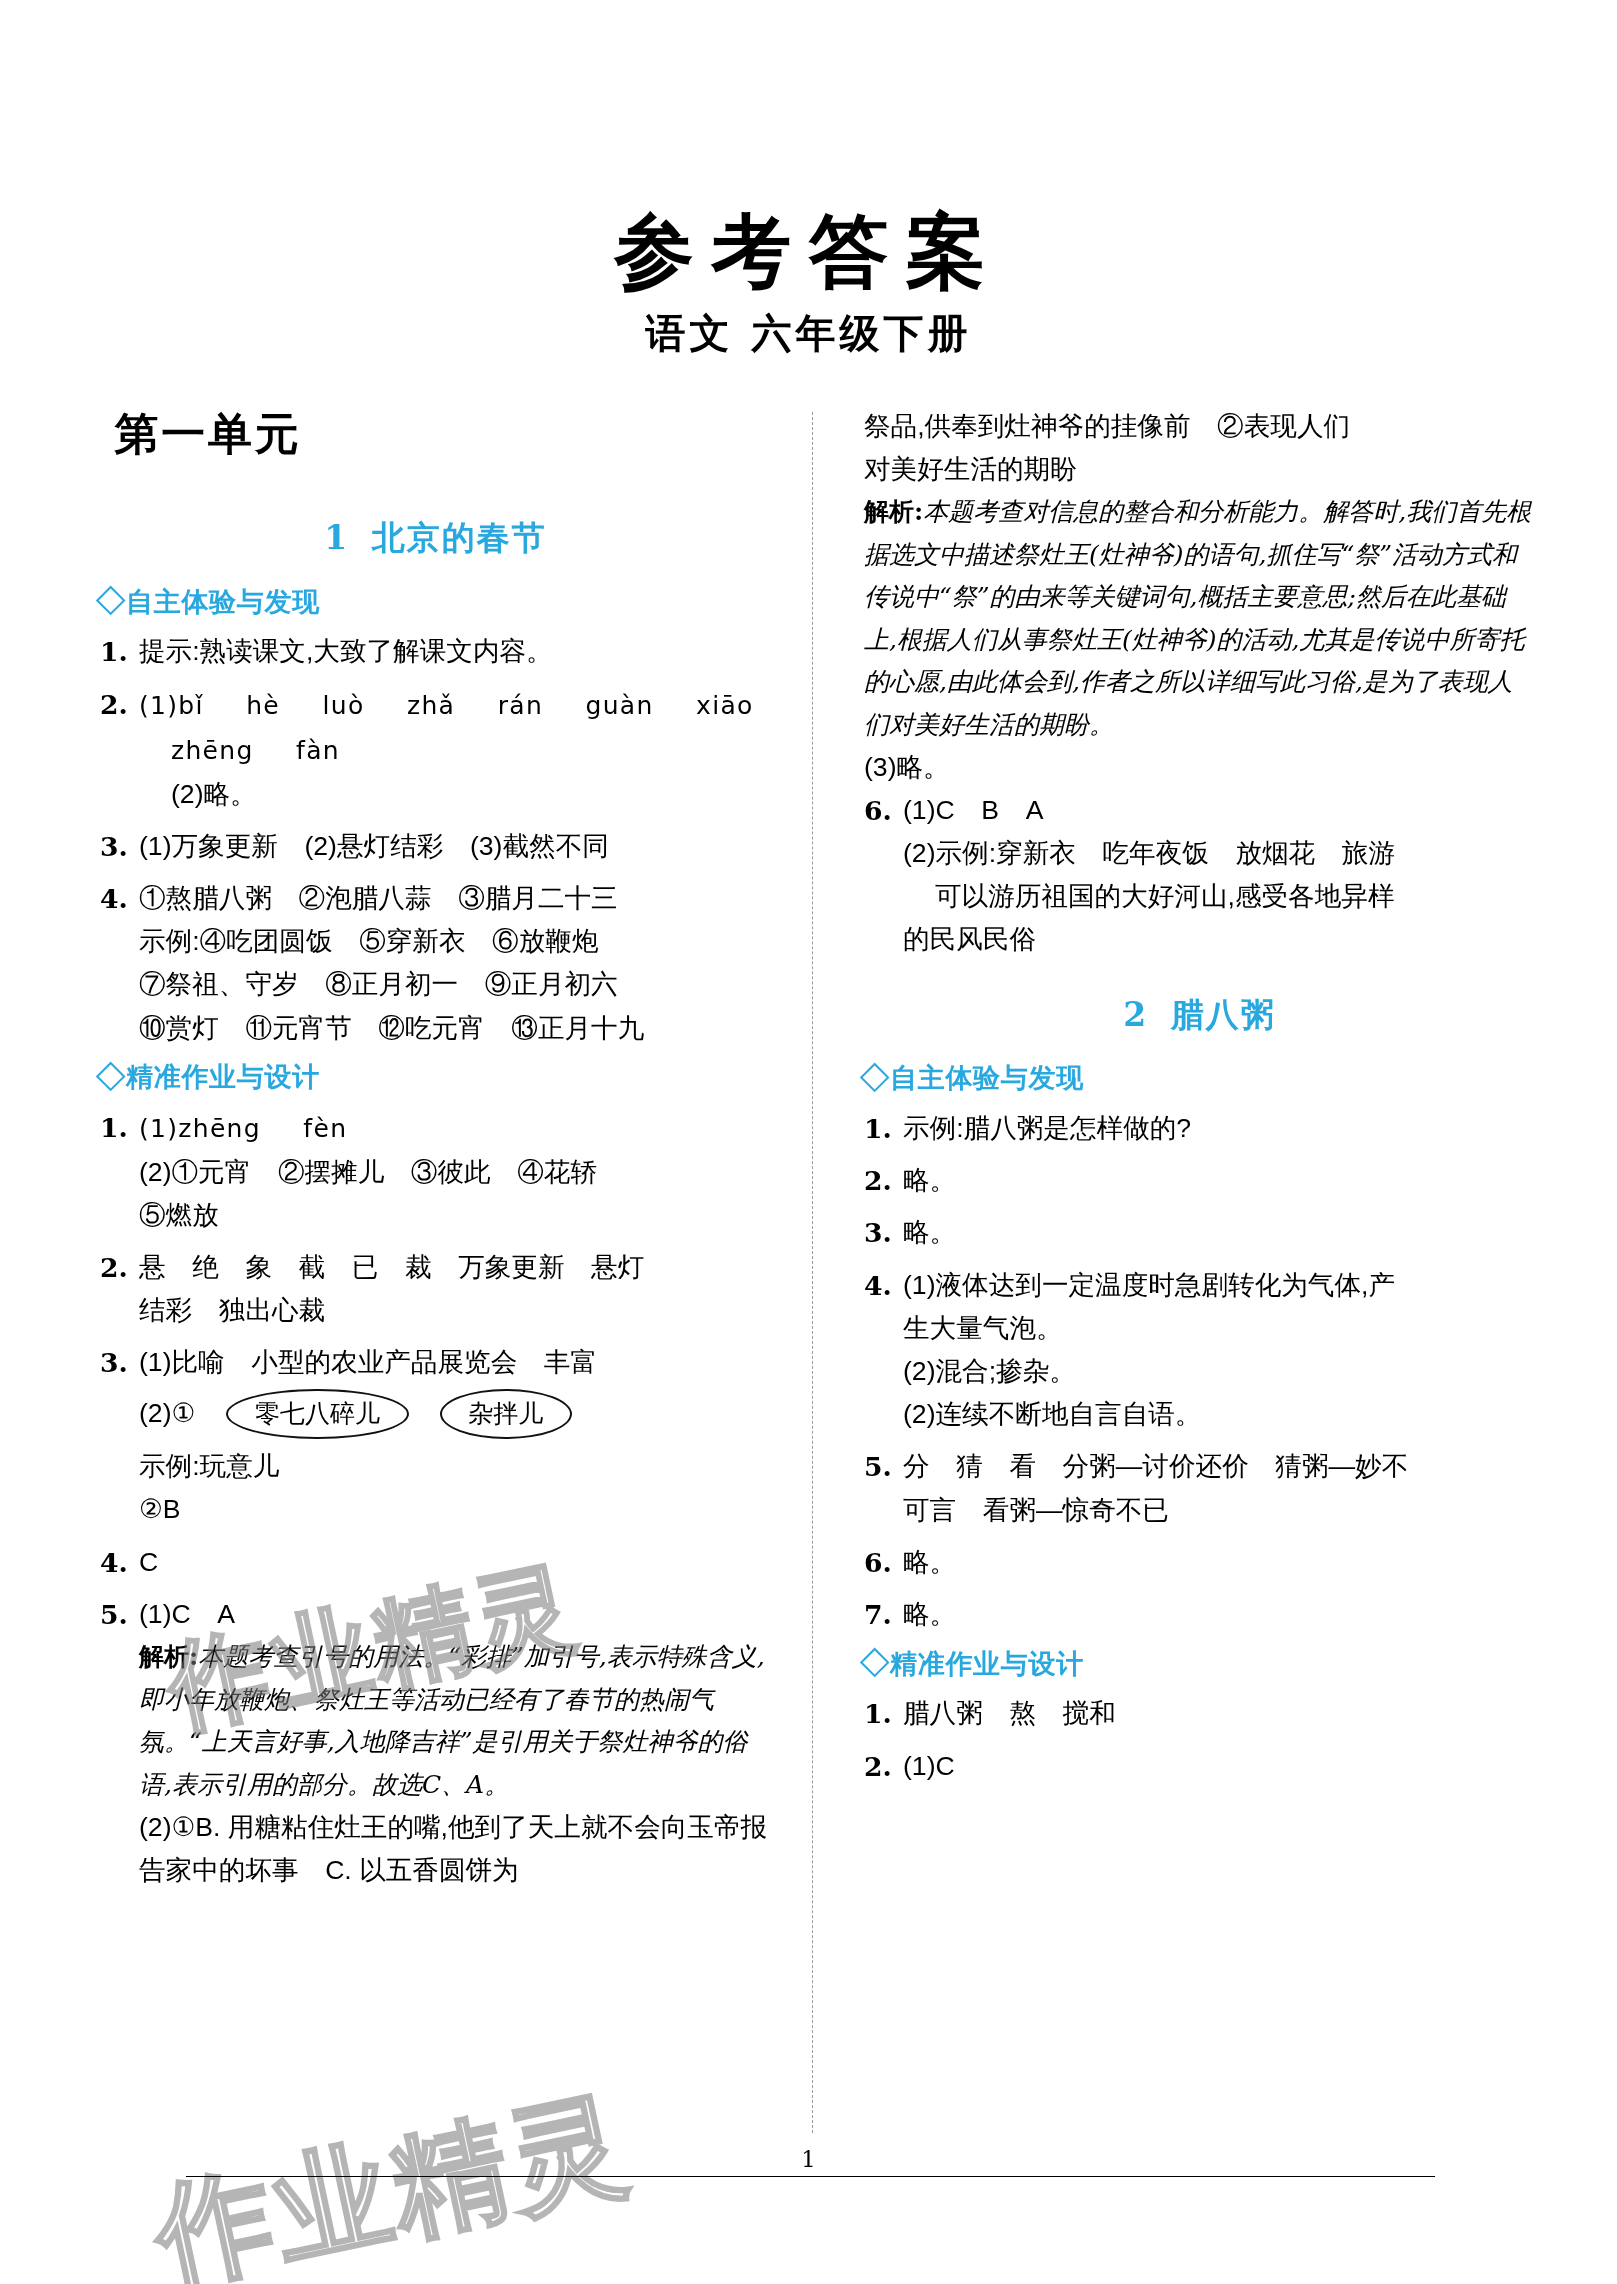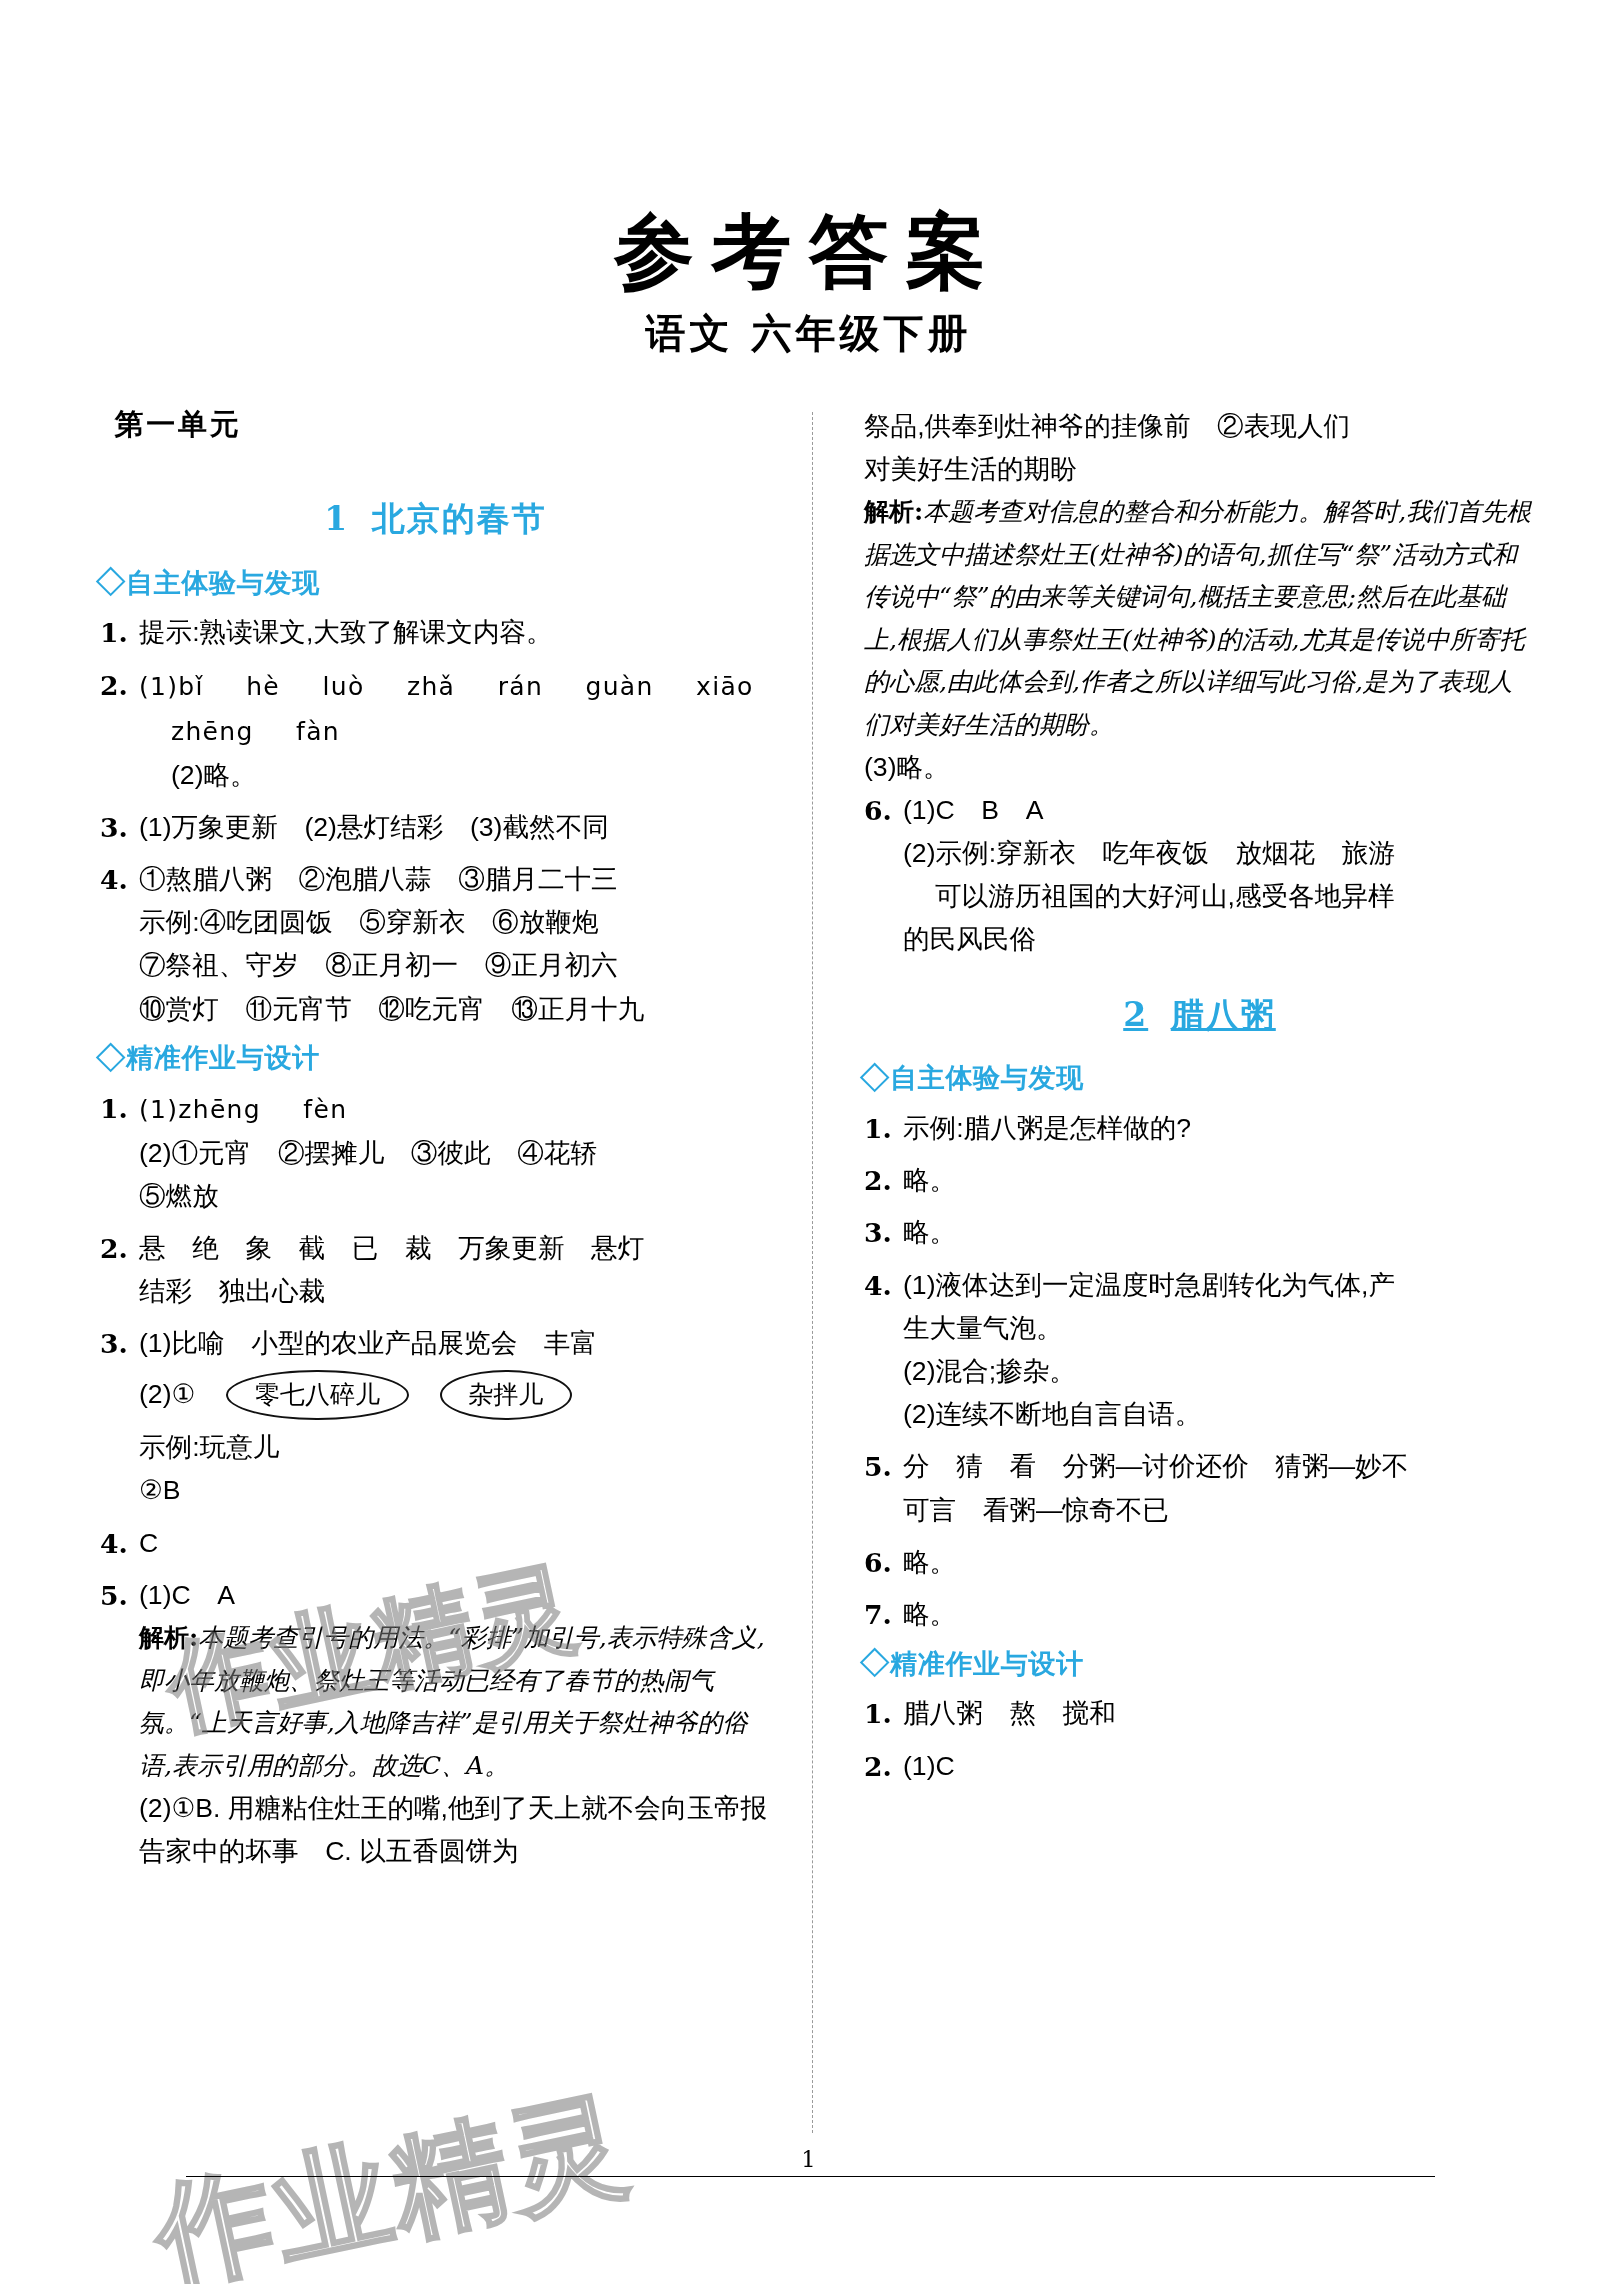--- a/index.html
+++ b/index.html
@@ -27,21 +27,21 @@
     position:absolute;top:0;width:671px;height:100%;
   }
   .col-left{left:0;}
   .col-right{left:764px;}
   .col-divider{
     position:absolute;left:712px;top:6.6px;width:0;height:1721px;
     border-left:1.3px dashed #9a9a9a;
   }
   
   .unit-title{
-    font-size:29px;font-weight:700;color:#000;letter-spacing:2.7px;
+    font-size:44px;font-weight:700;color:#000;letter-spacing:2.7px;
     margin:0 0 52px 14.6px;font-family:"DejaVu Serif",serif;
   }
   .lesson-title{
     font-size:33px;font-weight:700;color:#29a8e0;letter-spacing:2px;
     text-align:center;margin:0 0 22.6px 0;font-family:"DejaVu Sans",sans-serif;
   }
   .lesson-title .num{margin-right:22.6px;font-family:"DejaVu Serif",serif;}
   .section-head{
     font-size:27px;font-weight:700;color:#29a8e0;letter-spacing:0.7px;
     margin:9.3px 0 10.6px 0;font-family:"DejaVu Sans",sans-serif;
@@ -224,21 +224,21 @@
       <div class="item">
         <span class="idx">6.</span>
         <span class="body">
           <div class="ln">(1)C　B　A</div>
           <div class="ln">(2)示例:穿新衣　吃年夜饭　放烟花　旅游</div>
           <div class="ln hang">可以游历祖国的大好河山,感受各地异样</div>
           <div class="ln">的民风民俗</div>
         </span>
       </div>
 
-      <div class="lesson-title" style="margin-top:31px;text-decoration:underline;">
+      <div class="lesson-title" style="margin-top:31px;">
         <span class="num">2</span><span>腊八粥</span>
       </div>
 
       <div class="section-head">
         <span class="diamond"></span>
         <span>自主体验与发现</span>
       </div>
 
       <div class="item">
         <span class="idx">1.</span>

